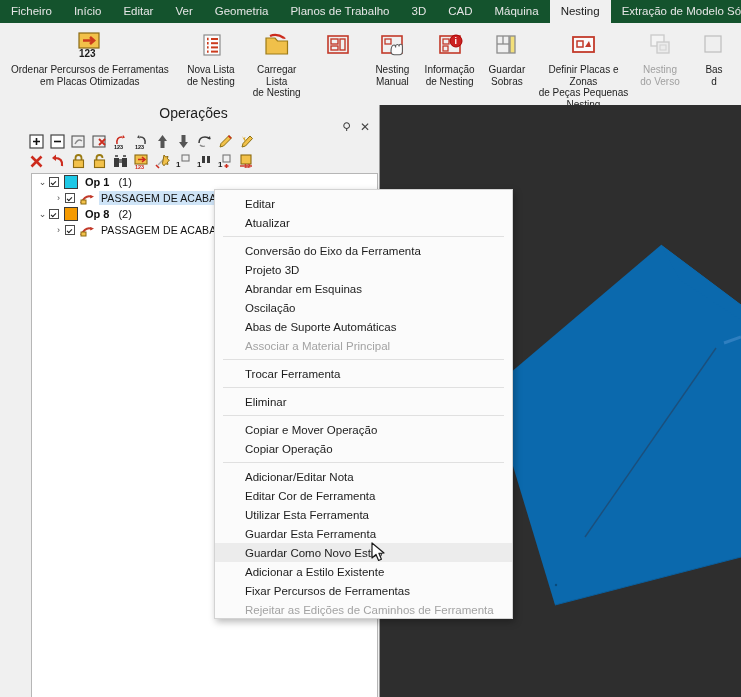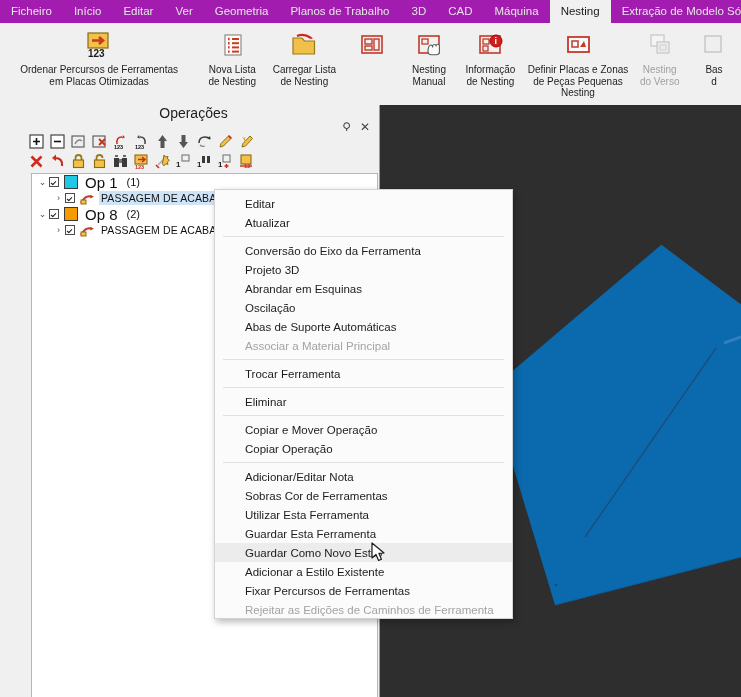--- a/index.html
+++ b/index.html
@@ -7,21 +7,21 @@
     width:741px;height:697px;overflow:hidden;
     font-family:"Liberation Sans","DejaVu Sans",sans-serif;
     background:#2b2b2b;
     -webkit-font-smoothing:antialiased;
   }
   .app{position:relative;width:741px;height:697px;overflow:hidden;}
 
   
   .tabbar{
     position:absolute;left:0;top:0;width:741px;height:23px;
-    background:#a21caf;display:flex;align-items:center;
+    background:#14532d;display:flex;align-items:center;
   }
   .tab{
     display:flex;align-items:center;padding:0 11px;
     font-size:11.5px;color:#e6e6e6;white-space:nowrap;
     height:23px;line-height:23px;
   }
   .tab.active{background:#f0f0f0;color:#1b1b1b;}
 
   
   .ribbon{
@@ -87,21 +87,21 @@
   .cbx{
     width:10px;height:10px;border:1px solid #4b4b4b;background:#fff;
     margin-right:5px;position:relative;box-sizing:border-box;flex:none;
   }
   .cbx::after{
     content:"";position:absolute;left:1px;top:3px;width:4px;height:2px;
     border-left:1.6px solid #1a1a1a;border-bottom:1.6px solid #1a1a1a;
     transform:rotate(-45deg);
   }
   .swatch{width:12px;height:12px;margin-right:7px;border:1px solid #3a3a3a;flex:none;}
-  .opname{font-size:15px;color:#111;}
+  .opname{font-size:11px;color:#111;font-weight:bold;}
   .opidx{font-size:11px;color:#111;margin-left:9px;}
   .toolicon{width:15px;height:13px;margin-right:4px;flex:none;}
   .trow.sel .passtxt{background:#cfe4f7;}
   .passtxt{font-size:10.5px;color:#111;letter-spacing:.1px;padding:1px 2px;}
 
   
   .viewport{
     position:absolute;left:380px;top:105px;width:361px;height:592px;
     background:#2e2e2e;overflow:hidden;
   }
@@ -222,20 +222,32 @@
           <svg width="30" height="30" viewBox="0 0 30 30">
             <rect x="5" y="6" width="20" height="17" fill="none" stroke="#c23a2a" stroke-width="1.6"></rect>
             <rect x="8" y="9" width="6" height="5" fill="none" stroke="#c23a2a" stroke-width="1.3"></rect>
             <rect x="8" y="16" width="5" height="5" fill="none" stroke="#c23a2a" stroke-width="1.3"></rect>
             <path d="M15,11 m0,0 a6,6 0 1,0 12,0 a6,6 0 1,0 -12,0" fill="#cc2020" stroke="#a00" stroke-width="1"></path>
             <text x="19.4" y="14.4" font-size="9" fill="#fff" font-family="Liberation Sans, sans-serif" font-weight="bold">i</text>
           </svg>
         </div>
         <div class="lbl">Informação
 de Nesting</div>
+      </div>
+      <div class="rbtn" style="width: 44px;">
+        <div class="ic">
+          <svg width="30" height="30" viewBox="0 0 30 30">
+            <rect x="5" y="6" width="12" height="17" fill="none" stroke="#8c8c8c" stroke-width="1.3"></rect>
+            <path d="M5,14 h12" fill="none" stroke="#8c8c8c" stroke-width="1.3"></path>
+            <path d="M11,6 v8" fill="none" stroke="#8c8c8c" stroke-width="1.3"></path>
+            <rect x="18" y="6" width="5" height="17" fill="#f3e07a" stroke="#8c8c8c" stroke-width="1.3"></rect>
+          </svg>
+        </div>
+        <div class="lbl">Guardar
+Sobras</div>
       </div>
       <div class="rbtn" style="width: 104px;">
         <div class="ic">
           <svg width="30" height="30" viewBox="0 0 30 30">
             <rect x="5" y="7" width="21" height="15" fill="#fbfbfb" stroke="#c23a2a" stroke-width="1.8"></rect>
             <rect x="9" y="11" width="6" height="6" fill="none" stroke="#c23a2a" stroke-width="1.5"></rect>
             <path d="M17,17 l4,-6 l2,6 z" fill="#c23a2a"></path>
           </svg>
         </div>
         <div class="lbl">Definir Placas e Zonas
@@ -563,21 +575,21 @@
       <div class="mi dis">Associar a Material Principal</div>
       <div class="msep"></div>
       <div class="mi">Trocar Ferramenta</div>
       <div class="msep"></div>
       <div class="mi">Eliminar</div>
       <div class="msep"></div>
       <div class="mi">Copiar e Mover Operação</div>
       <div class="mi">Copiar Operação</div>
       <div class="msep"></div>
       <div class="mi">Adicionar/Editar Nota</div>
-      <div class="mi">Sobras Cor de Ferramentas</div>
+      <div class="mi">Editar Cor de Ferramenta</div>
       <div class="mi">Utilizar Esta Ferramenta</div>
       <div class="mi">Guardar Esta Ferramenta</div>
       <div class="mi hl">Guardar Como Novo Estilo</div>
       <div class="mi">Adicionar a Estilo Existente</div>
       <div class="mi">Fixar Percursos de Ferramentas</div>
       <div class="mi dis">Rejeitar as Edições de Caminhos de Ferramenta</div>
     </div>
 
   <div class="cursor">
     <svg width="16" height="22" viewBox="0 0 16 22">

